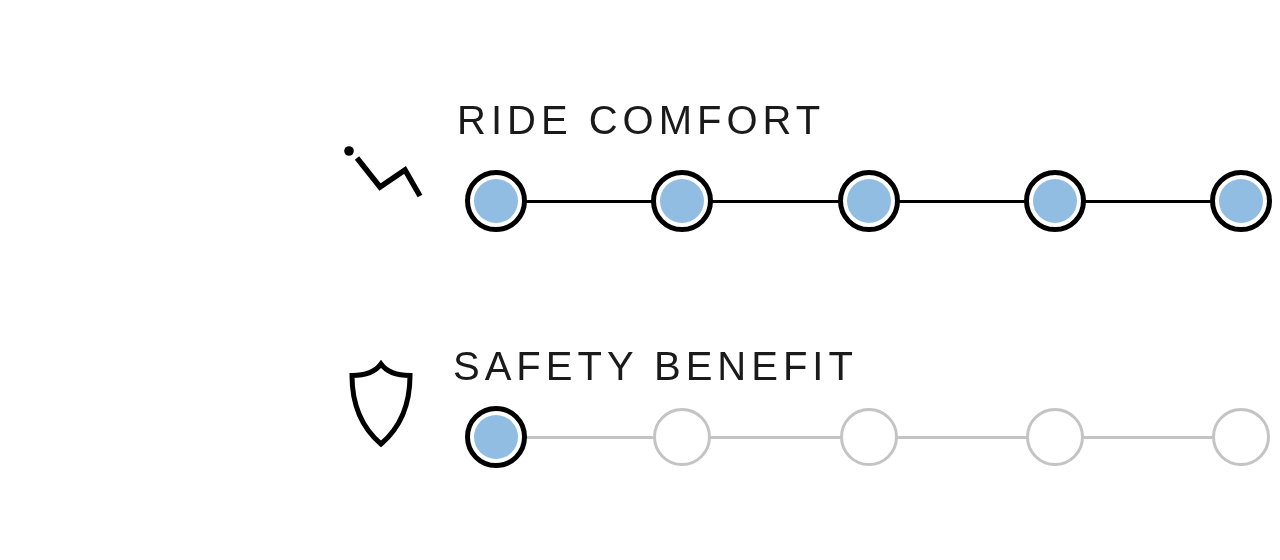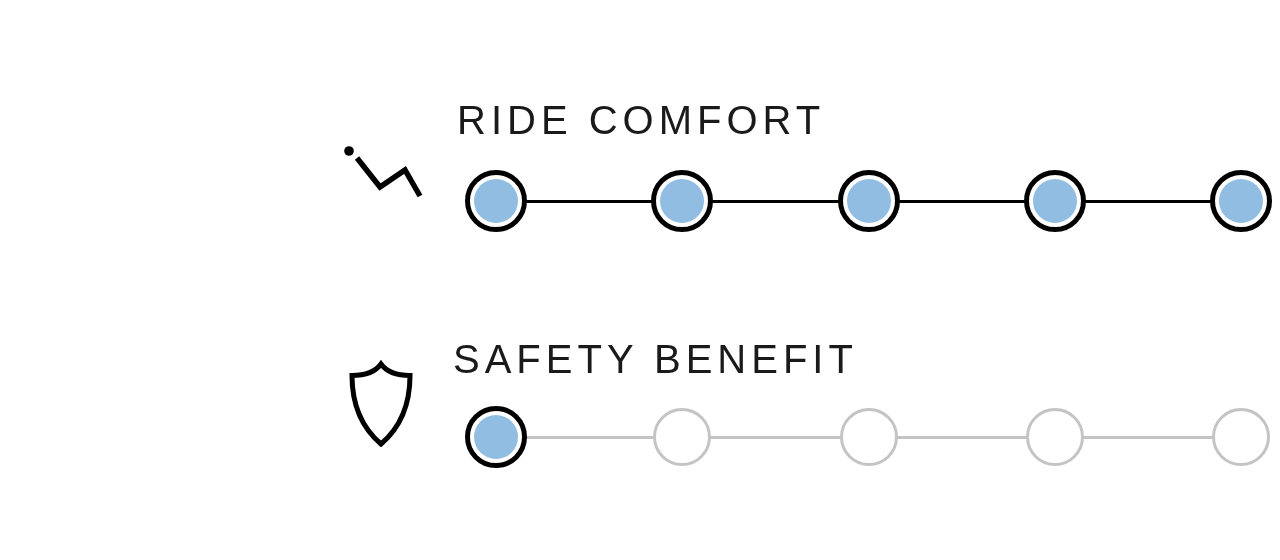--- a/index.html
+++ b/index.html
@@ -18,21 +18,21 @@
   .label {
     position: absolute;
     font-size: 40px;
     font-weight: 300;
     line-height: 40px;
     letter-spacing: 5px;
     color: #1a1a1a;
     white-space: nowrap;
   }
   .label-0 { left: 457px; top: 100px; }
-  .label-1 { left: 453px; top: 339px; }
+  .label-1 { left: 453px; top: 346px; }
   .track {
     position: absolute;
     left: 465px;
     width: 807px;
     height: 62px;
   }
   .track-0 { top: 170px; }
   .track-1 { top: 406px; }
   .segment {
     position: absolute;

